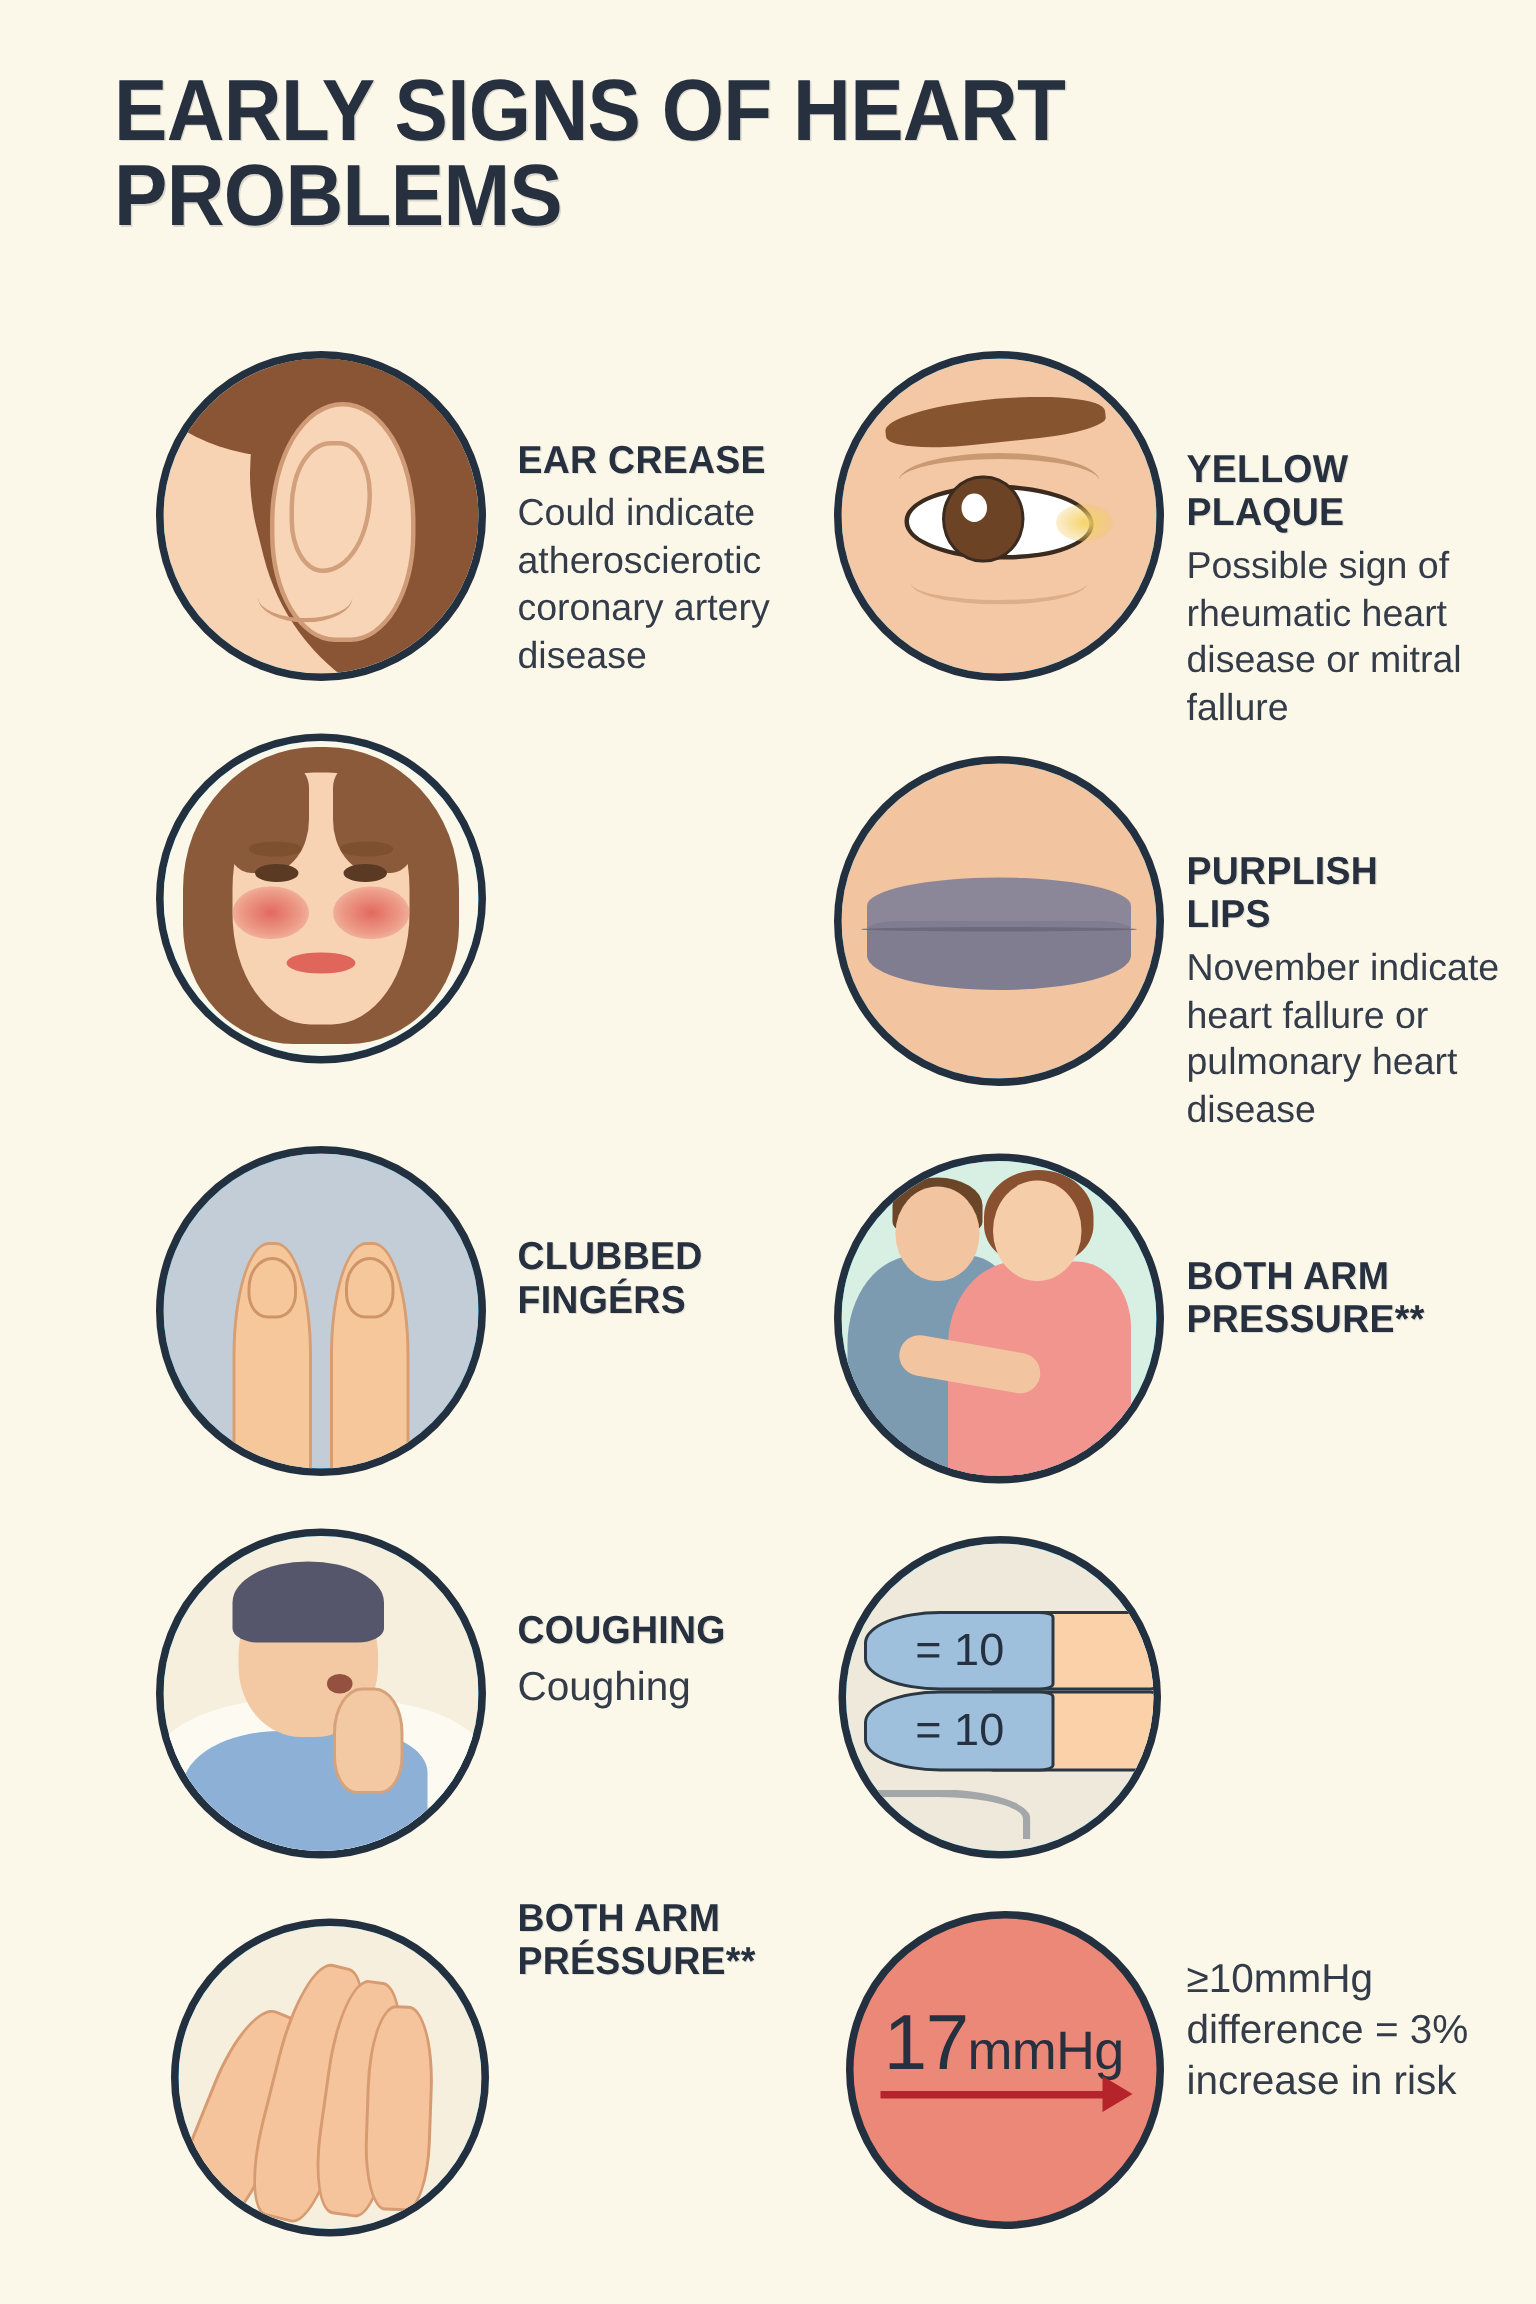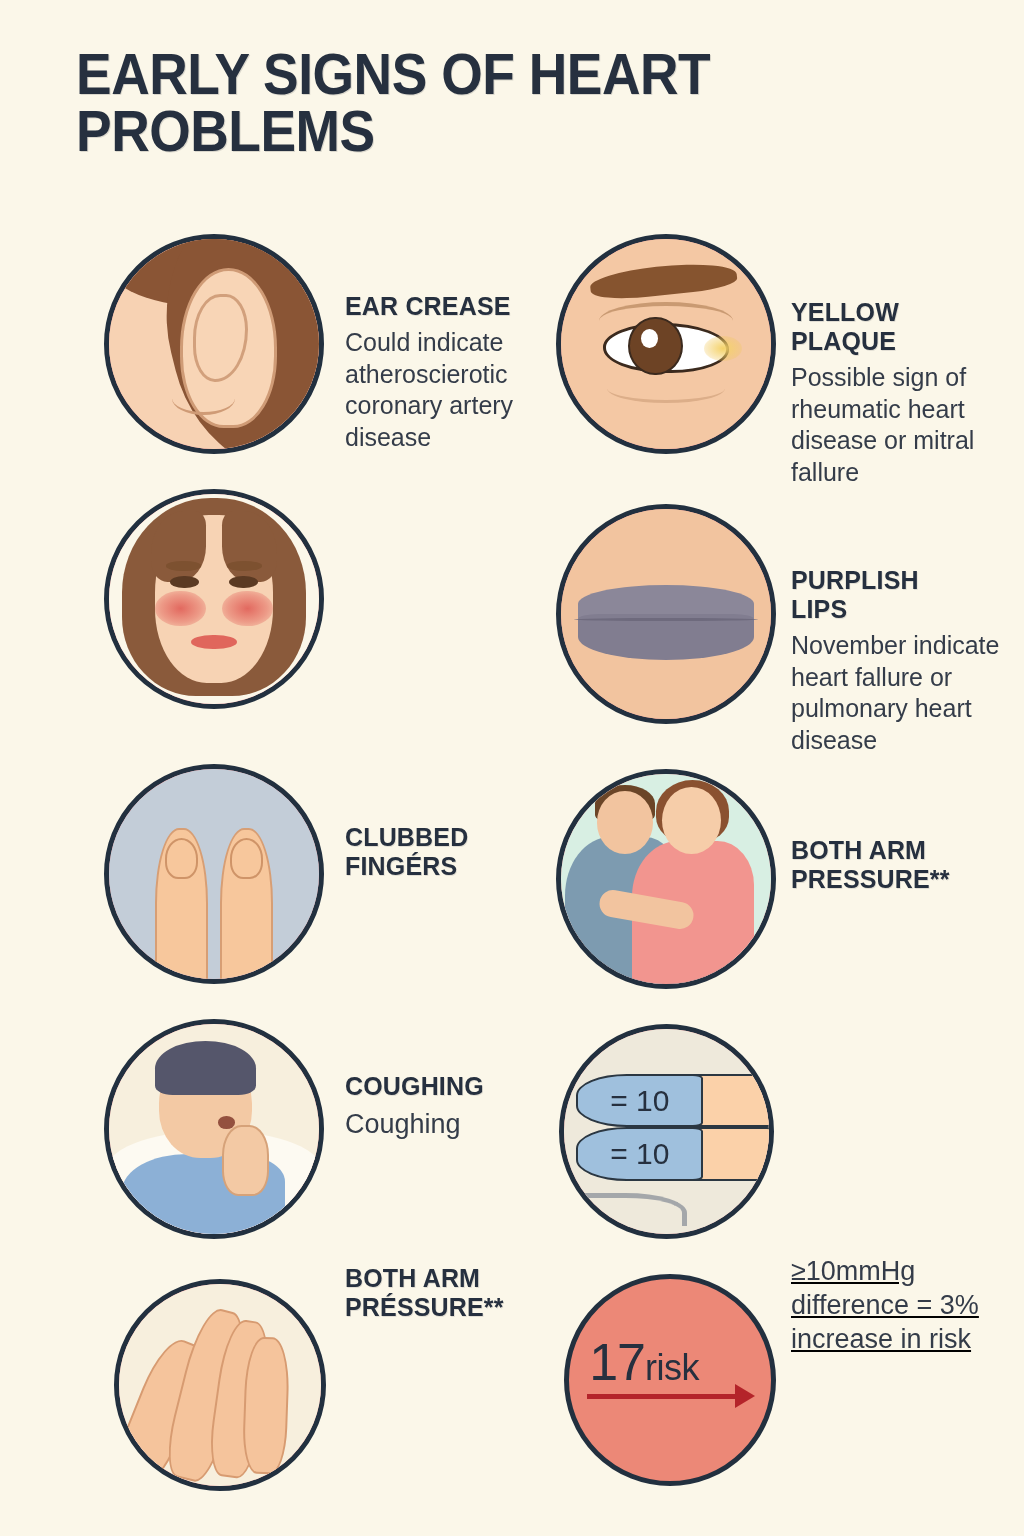--- a/index.html
+++ b/index.html
@@ -27,21 +27,21 @@
     transform-origin: left top;
     text-shadow: 1px 1px 0 rgba(120,120,120,.25);
   }
 
   
   .circ {
     position: absolute;
     border-radius: 50%;
     border: 5px solid #22303f;
     overflow: hidden;
-    background: #fca5a5;
+    background: #0ea5e9;
   }
   .circ > .inner { position: absolute; inset: 0; }
 
   
   .block { position: absolute; }
   .block h3 {
     font-size: 26px;
     font-weight: 700;
     line-height: 1.12;
     letter-spacing: .2px;
@@ -382,22 +382,22 @@
     </div>
   </div>
   <div class="block" style="left:345px;top:1264px;width:215px;">
     <h3>BOTH ARM</h3>
     <h3>PRÉSSURE**</h3>
   </div>
 
   <div class="circ red-circ" style="left:564px;top:1274px;width:212px;height:212px;">
     <div class="inner">
       <div class="red-label">
-        <span class="num">17</span><span class="unit">risk</span>
+        <span class="num">17</span><span class="unit">mmHg</span>
       </div>
       <div class="red-arrow"></div>
     </div>
   </div>
-  <div class="block" style="left:791px;top:1254px;width:205px;text-decoration:underline;">
+  <div class="block" style="left:791px;top:1302px;width:205px;">
     <p class="big" style="margin-top:0;">≥10mmHg difference = 3% increase in risk</p>
   </div>
 
 </div>
 
 </body></html>

